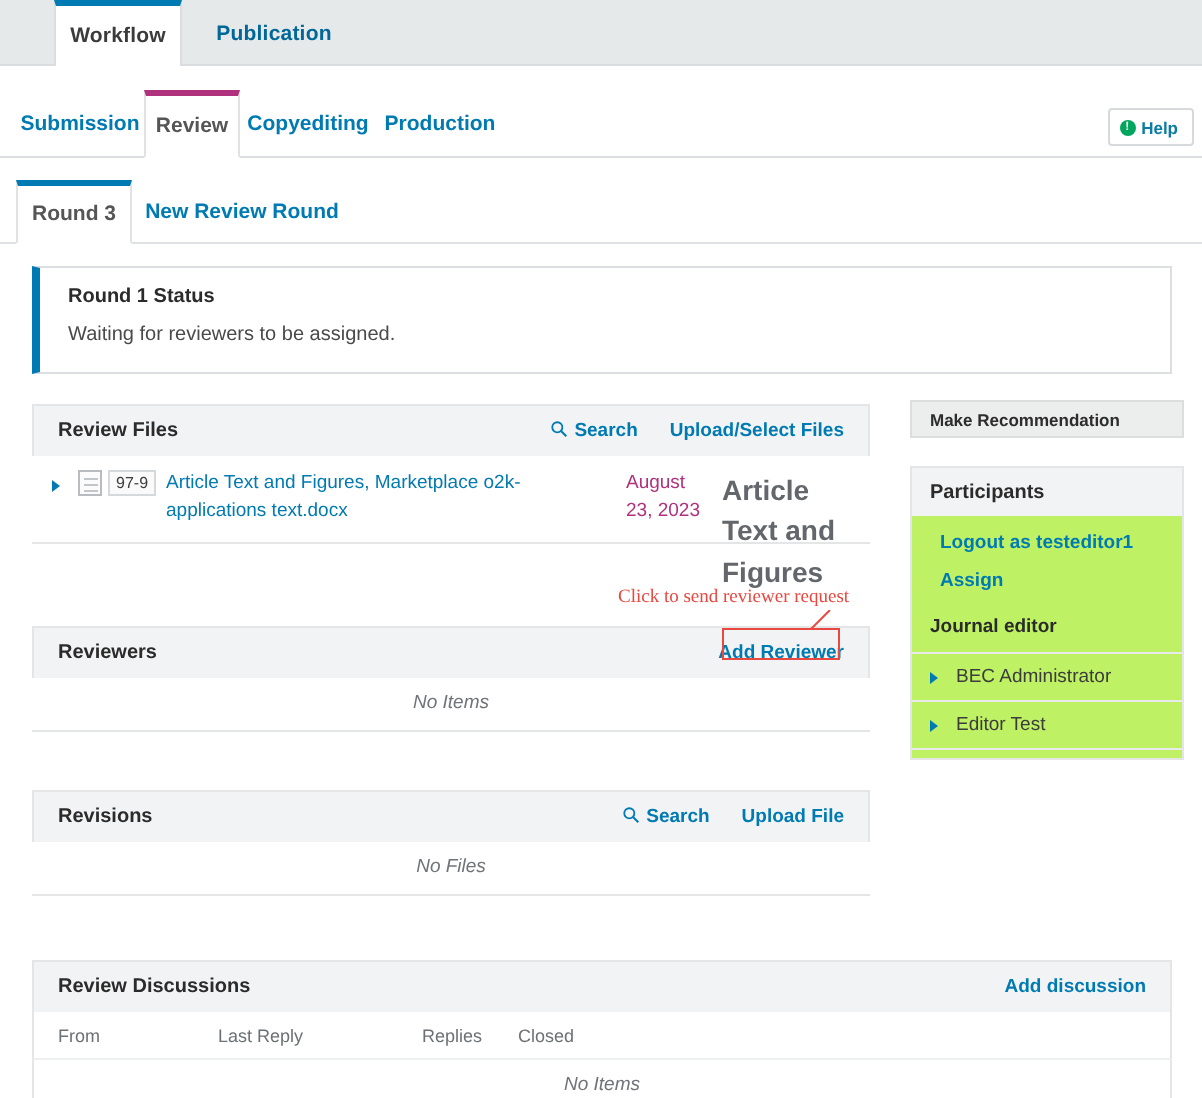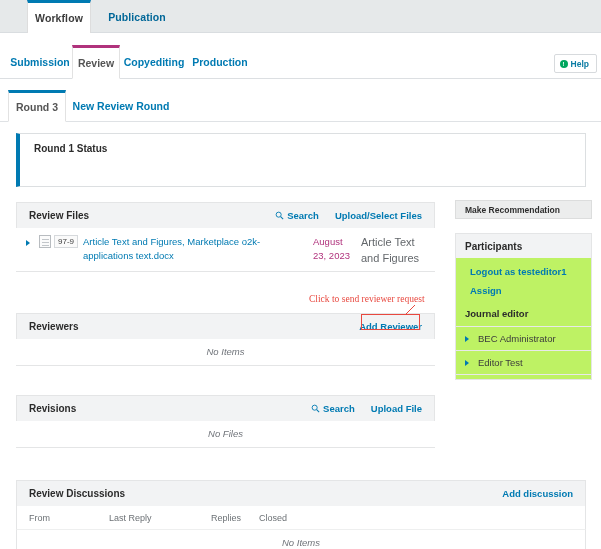--- a/index.html
+++ b/index.html
@@ -130,21 +130,21 @@
     border: 1px solid #e4e5e6;
     border-bottom: none;
   }
   .panel-title {
     font-size: 10px; font-weight: bold; color: #2b2b2b;
     flex: 1;
   }
   .panel-action {
     font-size: 9.5px; font-weight: bold; color: #007ab2;
     margin-left: 16px; cursor: pointer;
-    display: flex; align-items: center; gap: 3px;
+    display: flex; align-items: flex-start; gap: 3px;
     white-space: nowrap;
   }
   .search-ico { display:inline-block; width:9px; height:9px; }
   .empty-row {
     border: 1px solid #e4e5e6; border-top: none;
     border-left: none; border-right: none;
     border-bottom: 1px solid #e4e5e6;
     text-align: center;
     font-size: 9.5px; font-style: italic; color: #70747a;
     padding: 7px 0 8px 0;
@@ -191,21 +191,21 @@
     line-height: 1.5; cursor: pointer;
   }
   .file-date {
     position: absolute; right: 82px; top: 7px;
     width: 40px;
     font-size: 9.5px; color: #b0327c; line-height: 1.45;
   }
   .file-genre {
     position: absolute; right: 8px; top: 7px;
     width: 66px;
-    font-size: 11px; color: #63676b; line-height: 1.45;
+    font-size: 14px; color: #63676b; line-height: 1.45; font-weight: bold;
   }
 
   
   .disc-colhead {
     background: #ffffff;
     border-left: 1px solid #e4e5e6;
     border-right: 1px solid #e4e5e6;
     border-bottom: 1px solid #eeefef;
     height: 24px;
     display: flex; align-items: center;
@@ -322,20 +322,21 @@
 <div class="roundbar"></div>
 <div class="round-tab active" id="rtab0">
   <span>Round 3</span>
 </div>
 <div class="round-tab" id="rtab1">
   <span>New Review Round</span>
 </div>
 
 <div class="status-box">
   <div class="status-title">Round 1 Status</div>
+  <div class="status-text">Waiting for reviewers to be assigned.</div>
 </div>
 
 <div class="panel" style="left:16px; top:202px; width:419px;">
   <div class="panel-head">
     <span class="panel-title">Review Files</span>
     <span class="panel-action">
       <svg class="search-ico" viewBox="0 0 16 16">
         <circle cx="6.5" cy="6.5" r="4.5" fill="none" stroke="#007ab2" stroke-width="1.6"></circle>
         <line x1="10" y1="10" x2="14.5" y2="14.5" stroke="#007ab2" stroke-width="1.8"></line>
       </svg>

